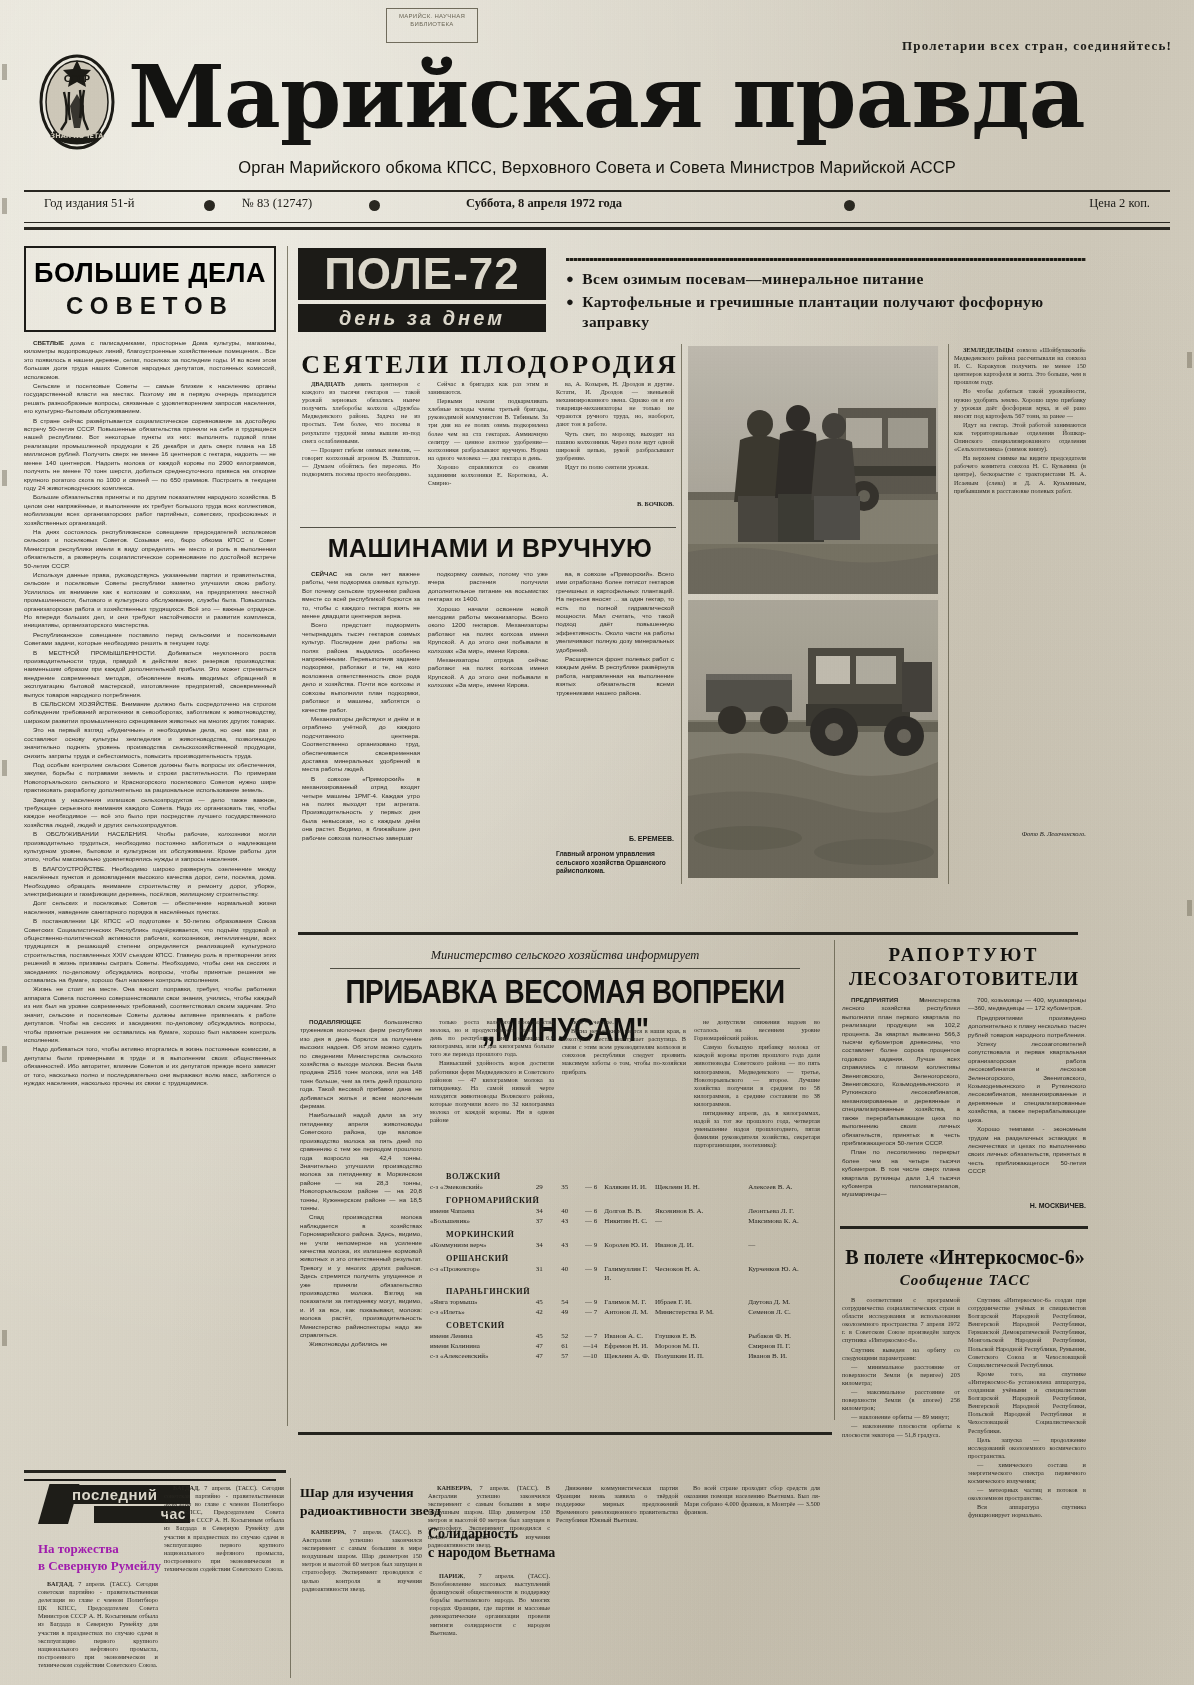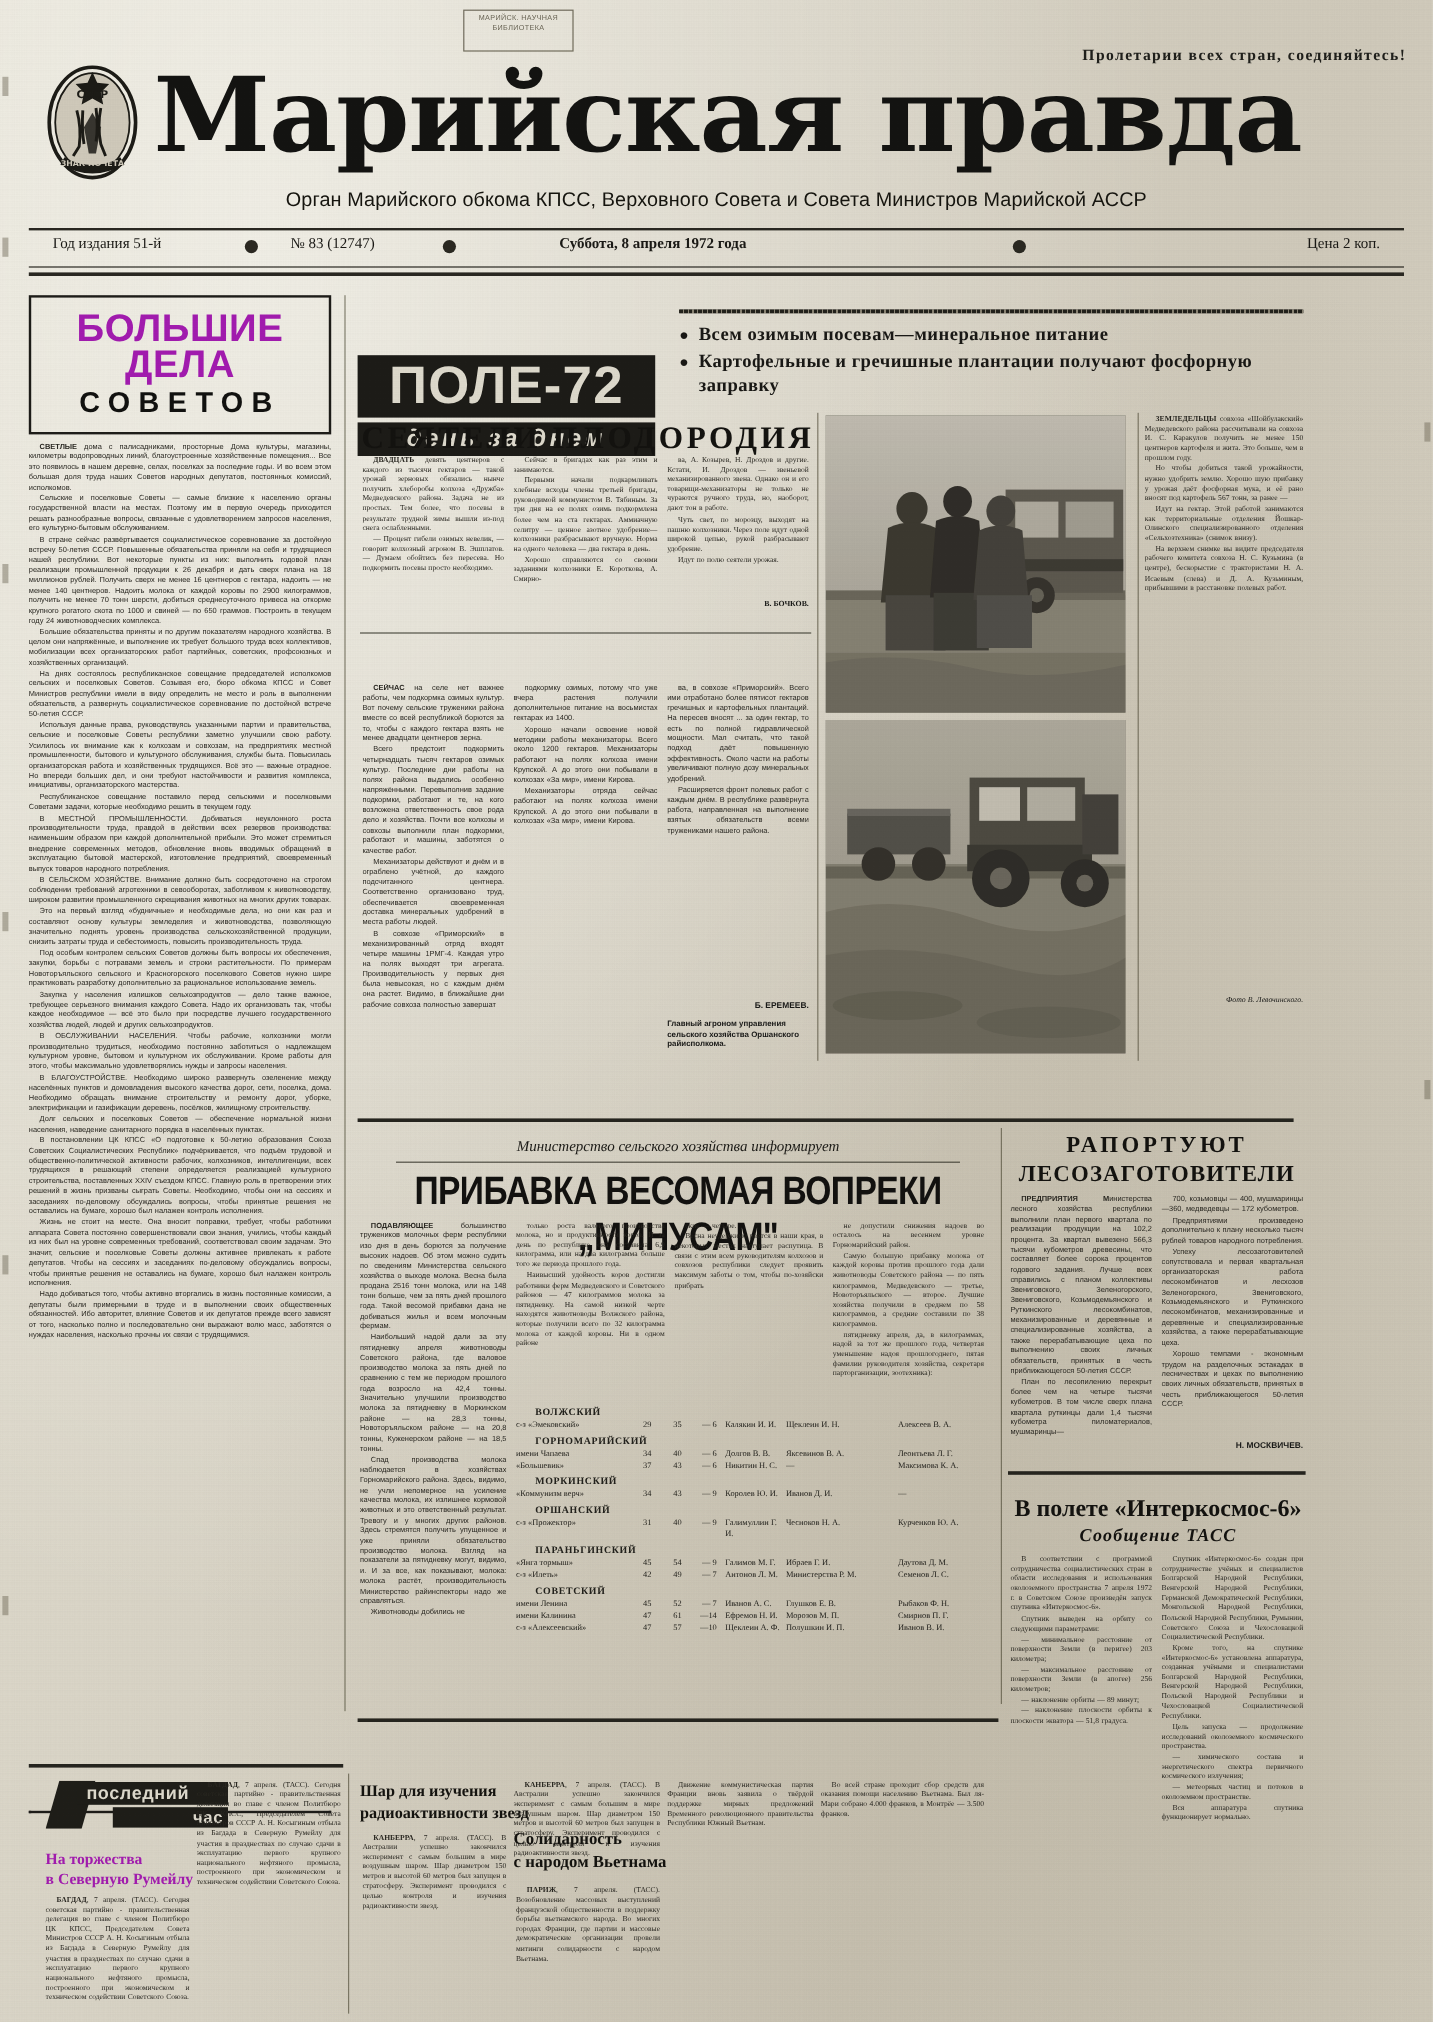--- a/index.html
+++ b/index.html
@@ -93,33 +93,33 @@
   .lead-caps{font-weight:bold;}
 
   
   #left-lead{position:absolute;left:24px;top:246px;width:252px;}
   .lead-box{
     border:2px solid #1e1d19;padding:10px 8px 8px 8px;
     text-align:center;
   }
   .lead-h1{
     font-family:"Liberation Sans", sans-serif;font-weight:bold;
-    font-size:32px;letter-spacing:.5px;line-height:30px;color:#a21caf;
+    font-size:27px;letter-spacing:.5px;line-height:30px;color:#000000;
   }
   .lead-h2{
     font-family:"Liberation Sans", sans-serif;font-weight:bold;
     font-size:24px;letter-spacing:7px;line-height:32px;color:#121210;margin-top:2px;
   }
 
   
   #pole-block{position:absolute;left:298px;top:248px;width:248px;}
   .pole-main{
     background:#1d1c18;color:#ddd9cc;
     font-family:"Liberation Sans", sans-serif;font-weight:bold;
-    font-size:44px;line-height:52px;text-align:center;letter-spacing:1px;margin-top:48px;
+    font-size:44px;line-height:52px;text-align:center;letter-spacing:1px;
     -webkit-text-stroke:0;
   }
   .pole-sub{
     background:#1d1c18;color:#ddd9cc;margin-top:4px;
     font-family:"Liberation Sans", sans-serif;font-weight:bold;font-style:italic;
     font-size:20px;line-height:28px;text-align:center;letter-spacing:3px;
   }
 
   
   #bullets{position:absolute;left:566px;top:258px;width:520px;}
@@ -294,20 +294,21 @@
     </div>
   <div class="col-text" id="seateli-c3" style="position:absolute;left:556px;top:380px;width:118px;height:130px;overflow:hidden;">
       <p>ва, А. Козырев, Н. Дроздов и другие. Кстати, И. Дроздов — звеньевой механизированного звена. Однако он и его товарищи-механизаторы не только не чураются ручного труда, но, наоборот, дают тон в работе.</p>
       <p>Чуть свет, по морозцу, выходят на пашню колхозники. Через поле идут одной широкой цепью, рукой разбрасывают удобрение.</p>
       <p>Идут по полю сеятели урожая.</p>
     </div>
   <div style="position:absolute;left:556px;top:500px;width:118px;font-size:6.5px;font-weight:bold;text-align:right;font-family:'Liberation Serif',serif;">В. БОЧКОВ.</div>
 
   <div class="hrule" style="left:300px;top:527px;width:376px;"></div>
 
+  <div class="sec-head-sans" style="position:absolute;left:300px;top:534px;width:380px;font-size:25px;letter-spacing:.5px;">МАШИНАМИ И ВРУЧНУЮ</div>
 
   <div class="col-text sans" id="mash-c1" style="position:absolute;left:302px;top:570px;width:118px;height:310px;overflow:hidden;">
       <p><span class="lead-caps">СЕЙЧАС </span>на селе нет важнее работы, чем подкормка озимых культур. Вот почему сельские труженики района вместе со всей республикой борются за то, чтобы с каждого гектара взять не менее двадцати центнеров зерна.</p>
       <p>Всего предстоит подкормить четырнадцать тысяч гектаров озимых культур. Последние дни работы на полях района выдались особенно напряжёнными. Перевыполнив задание подкормки, работают и те, на кого возложена ответственность свое рода дело и хозяйства. Почти все колхозы и совхозы выполнили план подкормки, работают и машины, заботятся о качестве работ.</p>
       <p>Механизаторы действуют и днём и в ограблено учётной, до каждого подсчитанного центнера. Соответственно организовано труд, обеспечивается своевременная доставка минеральных удобрений в места работы людей.</p>
       <p>В совхозе «Приморский» в механизированный отряд входят четыре машины 1РМГ-4. Каждая утро на полях выходят три агрегата. Производительность у первых дня была невысокая, но с каждым днём она растет. Видимо, в ближайшие дни рабочие совхоза полностью завершат</p>
     </div>
   <div class="col-text sans" id="mash-c2" style="position:absolute;left:428px;top:570px;width:120px;height:310px;overflow:hidden;">
       <p>подкормку озимых, потому что уже вчера растения получили дополнительное питание на восьмистах гектарах из 1400.</p>
       <p>Хорошо начали освоение новой методики работы механизаторы. Всего около 1200 гектаров. Механизаторы работают на полях колхоза имени Крупской. А до этого они побывали в колхозах «За мир», имени Кирова.</p>

